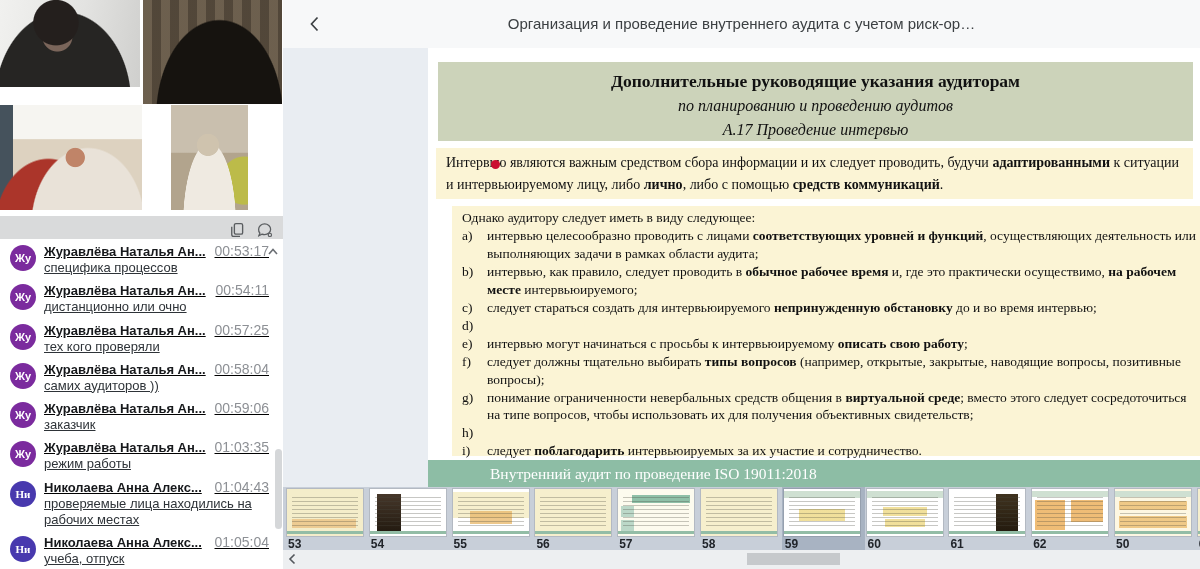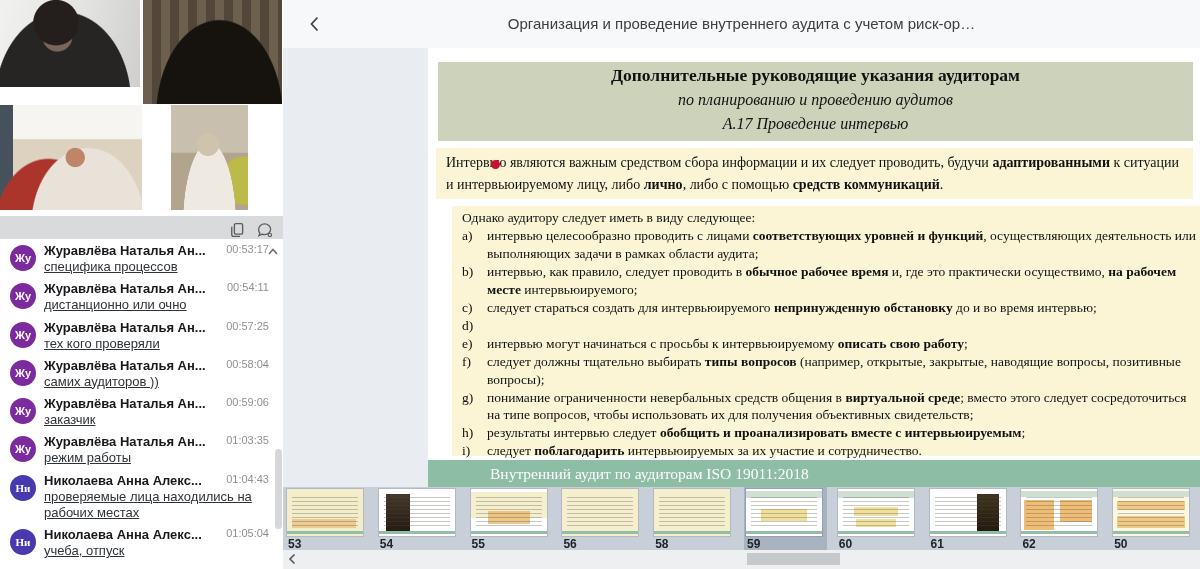--- a/index.html
+++ b/index.html
@@ -42,56 +42,56 @@
   .tool-icon { width:18px; height:18px; cursor:pointer; }
 
   
   .chat { position:absolute; left:0; top:239px; width:283px; height:332px; background:#fff; overflow:hidden; }
   .msg { display:flex; padding:4px 14px 2px 10px; }
   .avatar { flex:0 0 26px; width:26px; height:26px; border-radius:50%; color:#fff;
     font-size:11px; font-weight:bold; display:flex; align-items:center; justify-content:center; margin-top:2px; }
   .av-purple { background:#7b2b9e; }
   .av-indigo { background:#4839ae;font-family:Liberation Serif, serif; }
   .msg-body { flex:1; padding-left:8px; min-width:0; }
-  .msg-head { display:flex; align-items:flex-start; }
+  .msg-head { display:flex; align-items:flex-end;text-decoration:underline; }
   .msg-name { font-weight:bold; font-size:13px; color:#17191c; white-space:nowrap;
     overflow:hidden; max-width:168px; }
-  .msg-time { margin-left:auto; font-size:11px; color:#8d9095; }
+  .msg-time { margin-left:auto; font-size:14px; color:#8d9095; }
   .msg-text { font-size:13px; color:#2e3338; line-height:1.25; margin-top:1px;text-decoration:underline; }
   .chat-up { position:absolute; right:4px; top:8px; cursor:pointer; }
   .chat-thumb { position:absolute; right:1px; top:210px; width:7px; height:80px;
     background:#d5d7d9; border-radius:4px; cursor:pointer; }
 
   
   .main { position:absolute; left:283px; top:0; width:917px; height:569px; background:#e9edf2; }
   .main-header { position:absolute; left:0; top:0; width:917px; height:48px; background:#f7f8f9; }
   .main-title { width:100%; text-align:center; line-height:48px; font-size:15px; color:#3c4043; }
   .back-btn { position:absolute; left:22px; top:14px; width:20px; height:20px; cursor:pointer; }
 
   .main-content { position:absolute; left:0; top:48px; width:917px; height:439px; background:#e9edf2; }
   .slide { position:absolute; left:145px; top:0; width:772px; height:439px; background:#fff;
     font-family:"Liberation Serif", serif; color:#111; }
   .slide-title { position:absolute; left:10px; top:14px; width:755px; height:79px;
-    background:#ccd3ba; text-align:center; padding-top:1px; }
+    background:#ccd3ba; text-align:center; padding-top:7px; }
   .stl1 { font-size:17.5px; font-weight:bold; line-height:1.45; }
   .stl2, .stl3 { font-size:16px; line-height:1.45;font-style:italic; }
   .block1 { position:absolute; left:8px; top:100px; width:757px; height:51px;
     background:#fbf4d5; padding:4px 10px; font-size:14px; line-height:1.55; }
   .block2 { position:absolute; left:24px; top:158px; width:757px; height:250px;
     background:#fbf4d5; padding:3px 10px 0; font-size:13.5px; line-height:1.33; }
   .item { display:flex; }
   .item .lbl { flex:0 0 25px; }
   .laser-dot { position:absolute; left:63px; top:112px; width:9px; height:9px;
     border-radius:50%; background:#cb1030; }
   .slide-footer { position:absolute; left:0; top:412px; width:772px; height:27px;
     background:#8dbda5; color:#fff; font-size:15.5px; line-height:27px; padding-left:62px; }
 
   
   .filmstrip { position:absolute; left:0; top:487px; width:917px; height:63px;
-    background:#c8cfd9; overflow:hidden; display:flex; padding-left:2px;gap:9px; }
+    background:#c8cfd9; overflow:hidden; display:flex; padding-left:2px; }
   .cell { flex:0 0 82.8px; padding:2px 0 0 2px; position:relative; cursor:pointer; }
   .cell.selected { background:#a8b3c2; }
   .thumb { width:76px; height:47px; background:#fff; position:relative; overflow:hidden;
     box-shadow:0 0 0 1px rgba(0,0,0,.10); background-repeat:no-repeat; }
   .thumb::before { content:""; position:absolute; left:5px; right:5px; top:8px; bottom:7px;
     background:repeating-linear-gradient(180deg, rgba(70,70,60,.30) 0 1px, transparent 1px 4px); }
   .thumb::after { content:""; position:absolute; left:0; right:0; bottom:2px; height:3px; background:#93bda6; }
   .num { margin-top:1px; margin-left:1px; font-size:12px; font-weight:bold; color:#20242a; }
   .t53 { background-image:linear-gradient(rgba(231,176,101,.55),rgba(231,176,101,.55)),linear-gradient(#f4edca,#f4edca);
          background-size:64px 9px,100% 100%; background-position:5px 30px,0 0; }
@@ -275,48 +275,51 @@
           <div class="item">
             <span class="lbl">f)</span>
             <span><span>следует должны тщательно выбирать </span><b>типы вопросов</b><span> (например, открытые, закрытые, наводящие вопросы, позитивные вопросы);</span></span>
             </div>
           <div class="item">
             <span class="lbl">g)</span>
             <span><span>понимание ограниченности невербальных средств общения в </span><b>виртуальной среде</b><span>; вместо этого следует сосредоточиться на типе вопросов, чтобы использовать их для получения объективных свидетельств;</span></span>
             </div>
           <div class="item">
             <span class="lbl">h)</span>
-            <span><span>результаты интервью следует </span><b>обобщить и проанализировать вместе с интервьюируемым</b><span>;</span></span>
             </div>
           <div class="item">
             <span class="lbl">i)</span>
             <span><span>следует </span><b>поблагодарить</b><span> интервьюируемых за их участие и сотрудничество.</span></span>
             </div>
         </div>
 
-        <div class="slide-footer">Внутренний аудит по аудиторам ISO 19011:2018</div>
+        <div class="slide-footer">Внутренний аудит по проведение ISO 19011:2018</div>
       </div>
     </div>
 
     <div class="filmstrip">
       <div class="cell">
         <div class="thumb t53"></div>
         <div class="num">53</div>
         </div>
       <div class="cell">
         <div class="thumb t54"></div>
         <div class="num">54</div>
         </div>
       <div class="cell">
         <div class="thumb t55"></div>
         <div class="num">55</div>
         </div>
       <div class="cell">
         <div class="thumb t56"></div>
         <div class="num">56</div>
+        </div>
+      <div class="cell">
+        <div class="thumb t57"></div>
+        <div class="num">57</div>
         </div>
       <div class="cell">
         <div class="thumb t58"></div>
         <div class="num">58</div>
         </div>
       <div class="cell selected">
         <div class="thumb t59"></div>
         <div class="num">59</div>
         </div>
       <div class="cell">

